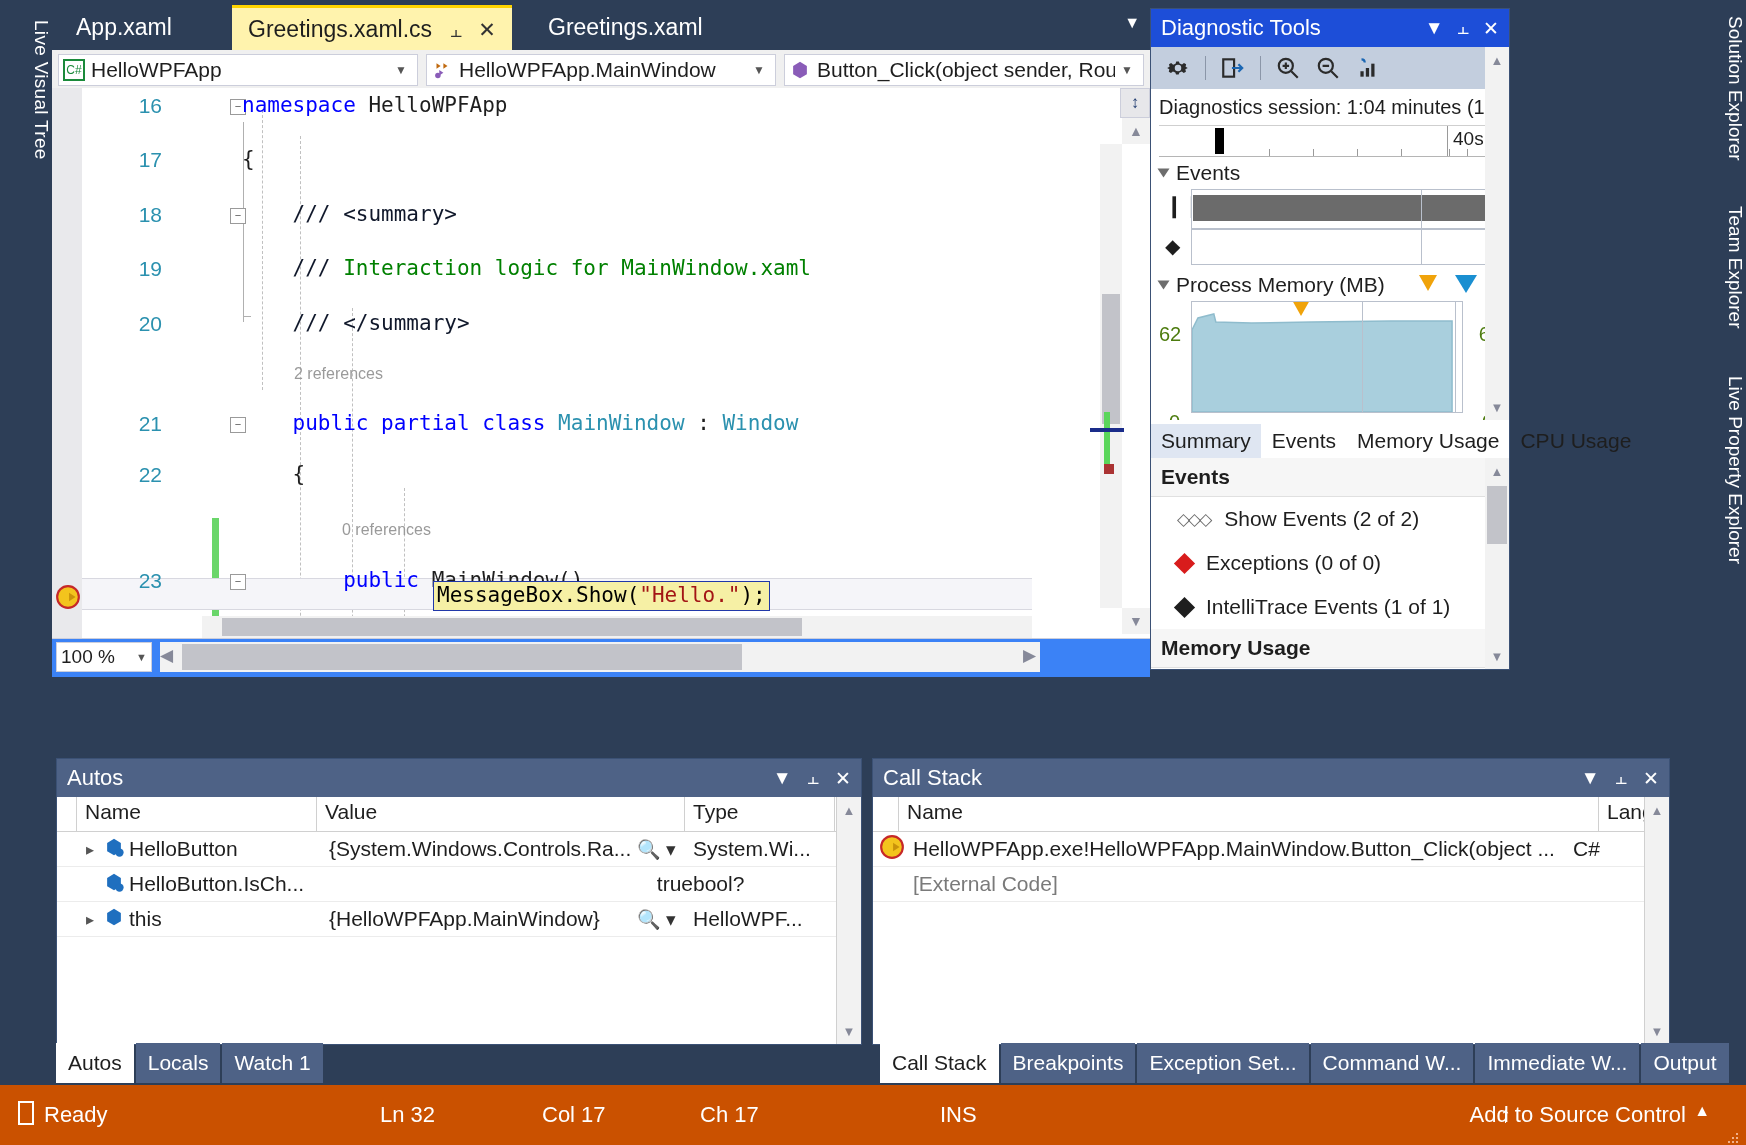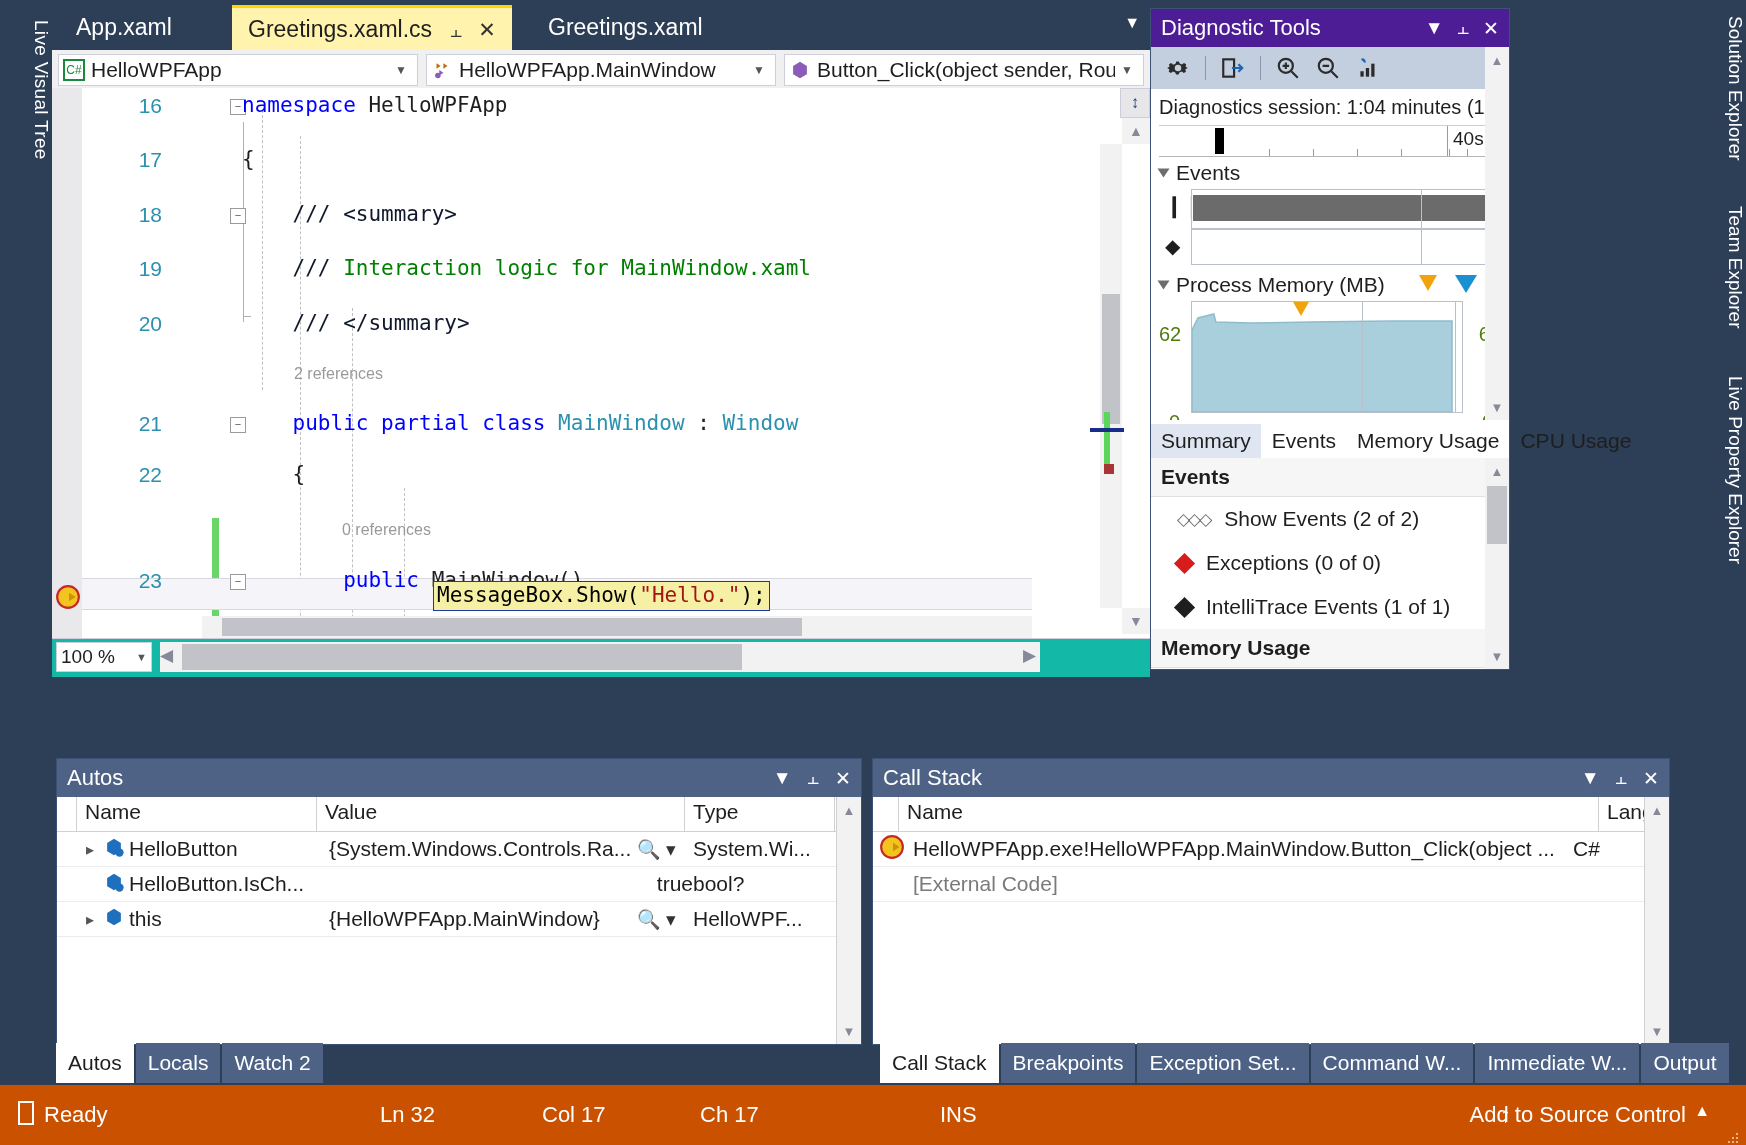--- a/index.html
+++ b/index.html
@@ -75,32 +75,32 @@
   
   .ed-vscroll{position:absolute;right:22px;top:0;width:22px;height:550px;background:#f2f2f2;}
   .ed-vscroll .thumb{position:absolute;left:2px;top:140px;width:18px;height:120px;background:#c2c3c9;}
   .ed-hscroll{position:absolute;left:150px;bottom:0;width:830px;height:22px;background:#f2f2f2;}
   .ed-hscroll .thumb{position:absolute;left:20px;top:2px;width:580px;height:18px;background:#c2c3c9;}
   .splitctl{position:absolute;right:0;top:0;width:28px;height:28px;background:#e7e7ea;border:1px solid #cccedb;
             display:flex;align-items:center;justify-content:center;color:#1e3a6e;font-size:17px;}
   .scroll-arrow{position:absolute;right:0;width:28px;height:26px;background:#f2f2f2;display:flex;align-items:center;justify-content:center;color:#868999;font-size:14px;}
 
   
-  .zoomrow{position:absolute;left:52px;top:638px;width:1098px;height:38px;background:#14b8a6;border-top:1px solid #cccedb;}
+  .zoomrow{position:absolute;left:52px;top:638px;width:1098px;height:38px;background:#3b82f6;border-top:1px solid #cccedb;}
   .zoombox{position:absolute;left:4px;top:3px;width:96px;height:30px;background:#fff;border:1px solid #cccedb;
           display:flex;align-items:center;font-size:19px;color:#1e1e1e;padding:0 4px;box-sizing:border-box;}
   .zoombox .carr{margin-left:auto;font-size:11px;color:#555;}
   .hsb{position:absolute;left:108px;top:3px;width:880px;height:30px;background:#f2f2f2;}
   .hsb .thumb{position:absolute;left:22px;top:2px;width:560px;height:26px;background:#c2c3c9;}
   .hsb .arL{position:absolute;left:0;top:3px;color:#868999;font-size:17px;}
   .hsb .arR{position:absolute;right:4px;top:3px;color:#868999;font-size:17px;}
 
   
   .diag{position:absolute;left:1150px;top:8px;width:360px;height:662px;background:#ffffff;border:1px solid #3b5175;box-sizing:border-box;}
-  .diag-title{height:38px;background:#4c1d95;color:#fff;font-size:22px;display:flex;align-items:center;padding:0 10px;}
+  .diag-title{height:38px;background:#1d4ed8;color:#fff;font-size:22px;display:flex;align-items:center;padding:0 10px;}
   .diag-title .sp{flex:1;}
   .diag-title .ic{margin-left:14px;font-size:19px;}
   .diag-toolbar{height:42px;background:#c3cede;display:flex;align-items:center;padding:0 8px;gap:14px;}
   .diag-toolbar .ti{font-size:22px;color:#1e1e1e;display:flex;align-items:center;}
   .diag-sep{width:1px;height:24px;background:#8b96a8;}
   .diag-session{height:36px;display:flex;align-items:center;font-size:20px;color:#1e1e1e;padding:0 8px;white-space:nowrap;overflow:hidden;}
   .ruler{position:relative;height:30px;border-top:1px solid #cfcfcf;border-bottom:1px solid #b5b5b5;margin:0 8px;}
   .ruler .tick{position:absolute;bottom:0;width:1px;height:7px;background:#9a9a9a;}
   .ruler .blk{position:absolute;top:2px;width:9px;height:26px;background:#000;}
   .ruler .lab{position:absolute;top:2px;font-size:19px;color:#1e1e1e;}
@@ -530,21 +530,21 @@
 
     <div class="pscroll">
       <div class="ar" style="top:0;">▲</div>
       <div class="ar" style="bottom:0;">▼</div>
     </div>
   </div>
 
   <div class="btabs" style="left:56px;top:1043px;">
     <div class="btab sel"><span>Autos</span></div>
     <div class="btab"><span>Locals</span></div>
-    <div class="btab"><span>Watch 2</span></div>
+    <div class="btab"><span>Watch 1</span></div>
   </div>
 
   <div class="panel" style="left:872px;top:758px;width:798px;height:287px;">
     <div class="p-title">
       <span>Call Stack</span>
       <span class="sp"></span>
       <span class="ic">▼</span>
       <span class="ic">⫠</span>
       <span class="ic">✕</span>
     </div>

